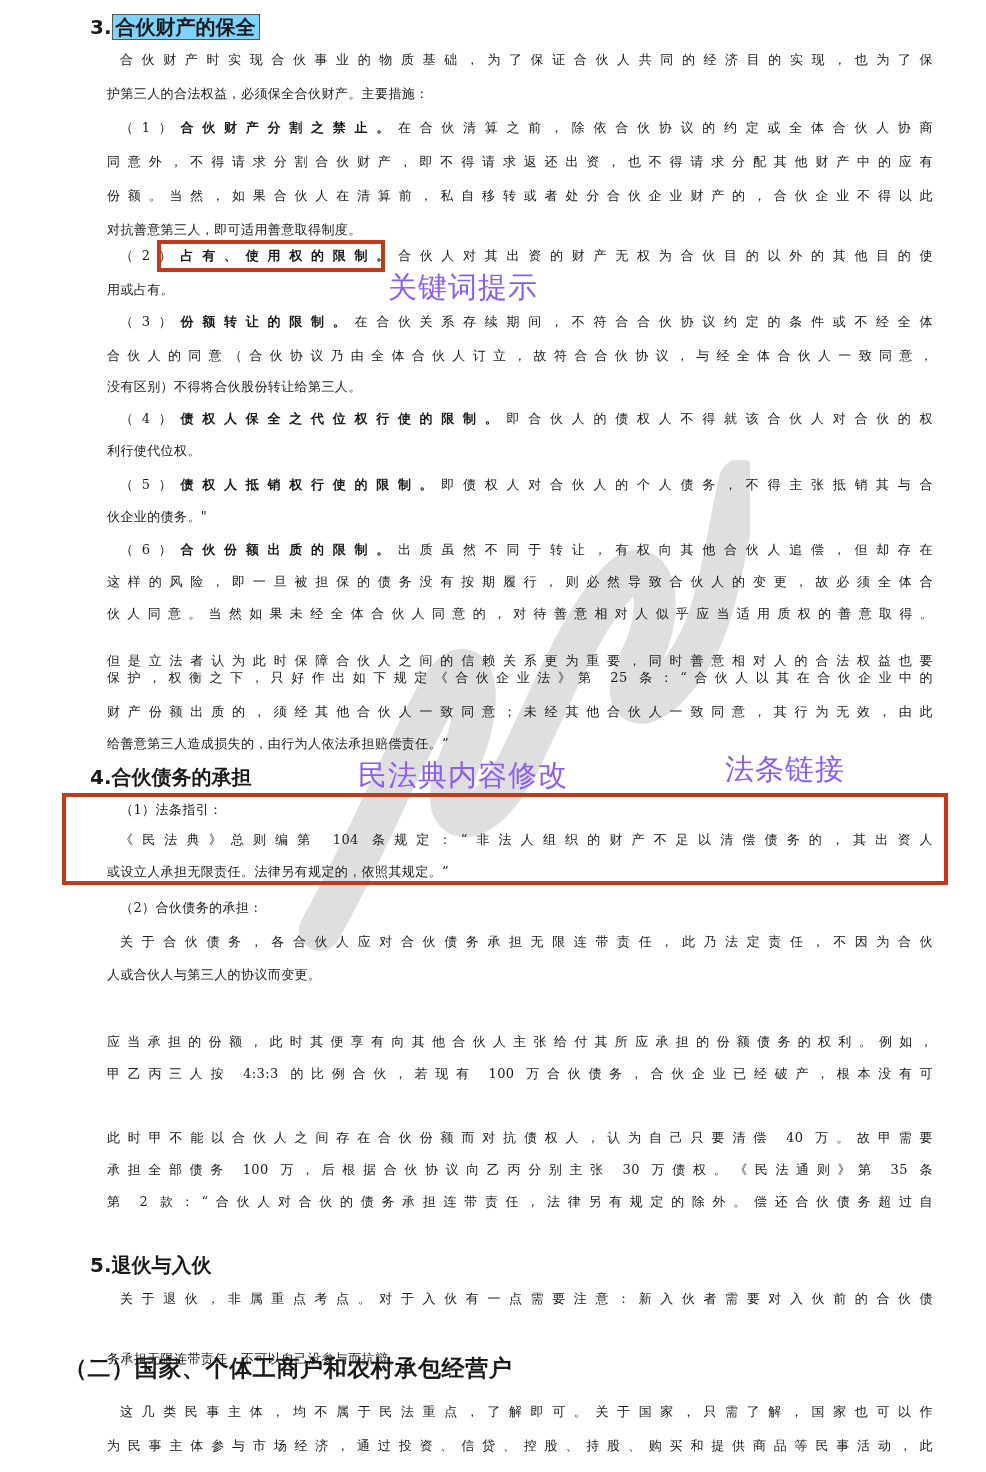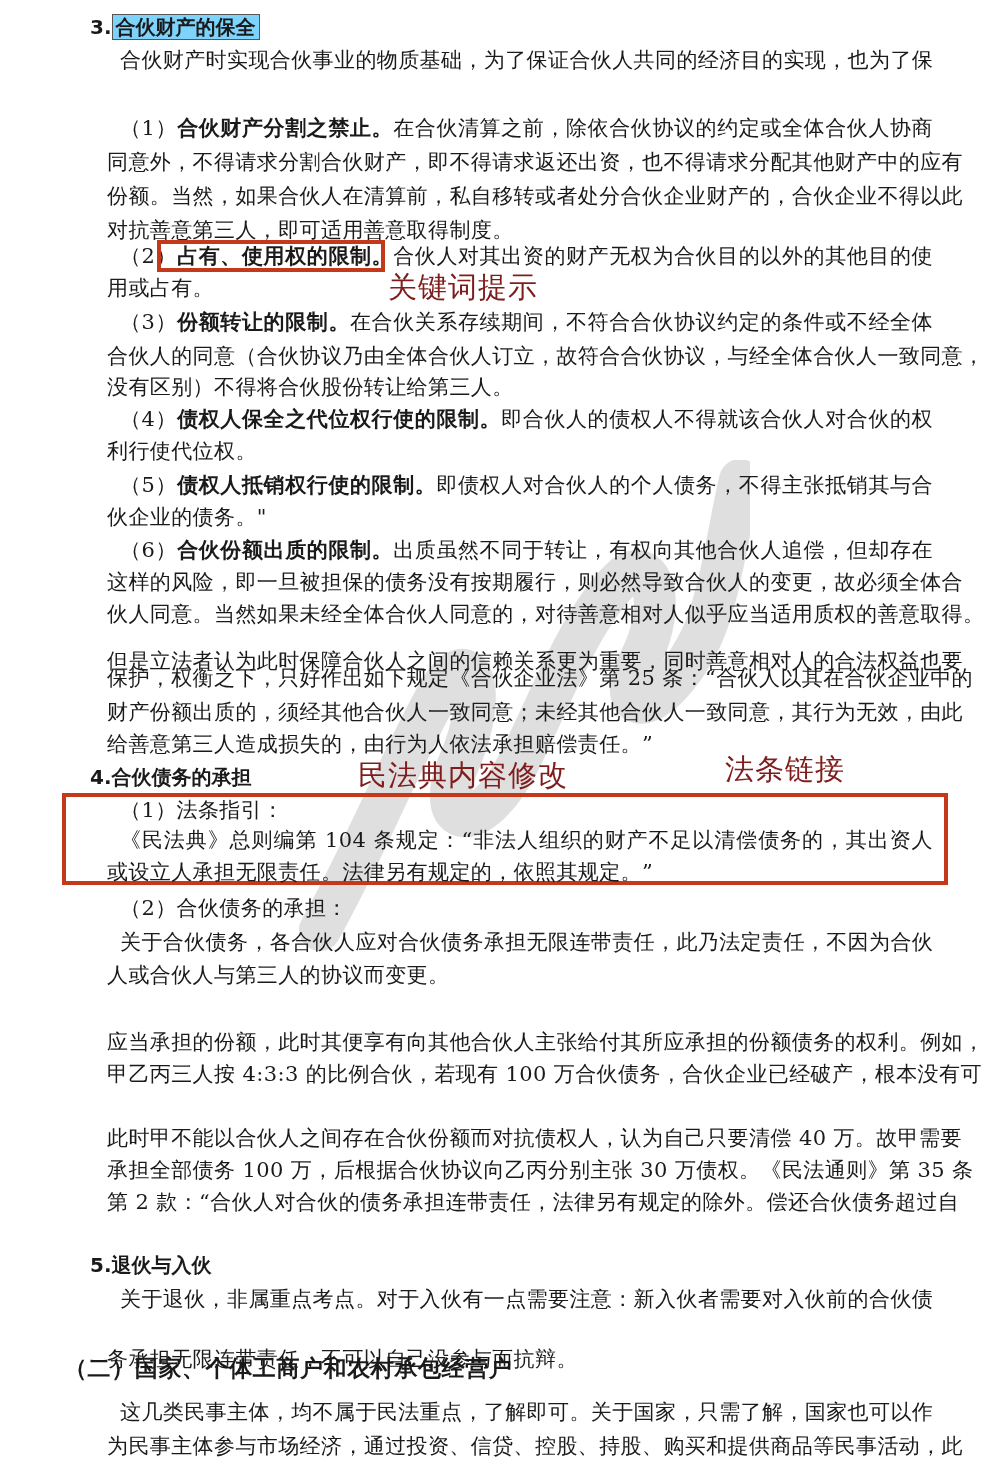--- a/index.html
+++ b/index.html
@@ -4,21 +4,21 @@
 <style>
   html, body { margin: 0; padding: 0; background: #ffffff; }
   body {
     width: 986px; height: 1472px; position: relative; overflow: hidden;
     font-family: "DejaVu Serif", "Liberation Serif", serif;
     color: #1a1a1a;
   }
   .page { position: absolute; left: 0; top: 0; width: 986px; height: 1472px; }
   .line {
     position: absolute; left: 107px; width: 826px;
-    font-size: 21px; line-height: 30px; white-space: nowrap;
+    font-size: 13px; line-height: 30px; white-space: nowrap;
     letter-spacing: 0.4px;
   }
   .indent { left: 120px; width: 813px; }
   .just { text-align-last: justify; text-align: justify; }
   .b { font-weight: bold; }
   .h3 {
     position: absolute; left: 90px; font-size: 20px; line-height: 30px;
     font-weight: bold; font-family: "DejaVu Sans", "Liberation Sans", sans-serif;
   }
   .hl-box {
@@ -26,21 +26,21 @@
   }
   .h2 {
     position: absolute; left: 64px; top: 1351px; font-size: 23px; line-height: 34px;
     font-family: "DejaVu Sans", "Liberation Sans", sans-serif; font-weight: bold;
     letter-spacing: 0.6px;
   }
   .red-box {
     position: absolute; border: 4px solid #c4391c; box-sizing: border-box;
   }
   .annot {
-    position: absolute; color: #7f1d1d; font-family: "DejaVu Sans", "Liberation Sans", sans-serif;
+    position: absolute; color: #8b5cf6; font-family: "DejaVu Sans", "Liberation Sans", sans-serif;
     font-size: 29px; line-height: 34px; letter-spacing: 1px;
   }
   .watermark {
     position: absolute; left: 280px; top: 460px; width: 470px; height: 500px;
     opacity: 0.18; pointer-events: none;
   }
 </style>
 </head>
 <body>
 
@@ -48,33 +48,34 @@
 
   <svg class="watermark" viewBox="0 0 470 500">
     <path d="M40 470 C 90 380, 120 300, 160 230 C 190 180, 210 230, 180 300 C 150 370, 200 380, 240 300 C 270 240, 300 160, 340 120 C 370 90, 390 140, 360 200 C 330 260, 380 260, 420 180 C 440 140, 450 60, 460 20" fill="none" stroke="#555" stroke-width="42" stroke-linecap="round"></path>
   </svg>
 
   <div class="h3" style="top:12px;">
     <span>3.</span><span class="hl-box">合伙财产的保全</span>
   </div>
 
   <div class="line indent just" style="top:45px;">合伙财产时实现合伙事业的物质基础，为了保证合伙人共同的经济目的实现，也为了保</div>
+  <div class="line" style="top:79px;">护第三人的合法权益，必须保全合伙财产。主要措施：</div>
 
   <div class="line indent just" style="top:113px;">
     <span>（1）</span><span class="b">合伙财产分割之禁止。</span><span>在合伙清算之前，除依合伙协议的约定或全体合伙人协商</span>
   </div>
   <div class="line just" style="top:147px;">同意外，不得请求分割合伙财产，即不得请求返还出资，也不得请求分配其他财产中的应有</div>
   <div class="line" style="top:215px;">对抗善意第三人，即可适用善意取得制度。</div>
   <div class="line just" style="top:181px;">份额。当然，如果合伙人在清算前，私自移转或者处分合伙企业财产的，合伙企业不得以此</div>
 
   <div class="line indent just" style="top:241px;">
     <span>（2）</span><span class="b">占有、使用权的限制。</span><span>合伙人对其出资的财产无权为合伙目的以外的其他目的使</span>
   </div>
   <div class="red-box" style="left:157px; top:240px; width:228px; height:32px;"></div>
-  <div class="line" style="top:275px;font-family:Liberation Mono, monospace;">用或占有。</div>
+  <div class="line" style="top:275px;">用或占有。</div>
   <div class="annot" style="left:388px; top:270px;">关键词提示</div>
 
   <div class="line indent just" style="top:307px;">
     <span>（3）</span><span class="b">份额转让的限制。</span><span>在合伙关系存续期间，不符合合伙协议约定的条件或不经全体</span>
   </div>
   <div class="line just" style="top:341px;">合伙人的同意（合伙协议乃由全体合伙人订立，故符合合伙协议，与经全体合伙人一致同意，</div>
   <div class="line" style="top:372px;">没有区别）不得将合伙股份转让给第三人。</div>
 
   <div class="line indent just" style="top:404px;">
     <span>（4）</span><span class="b">债权人保全之代位权行使的限制。</span><span>即合伙人的债权人不得就该合伙人对合伙的权</span>

